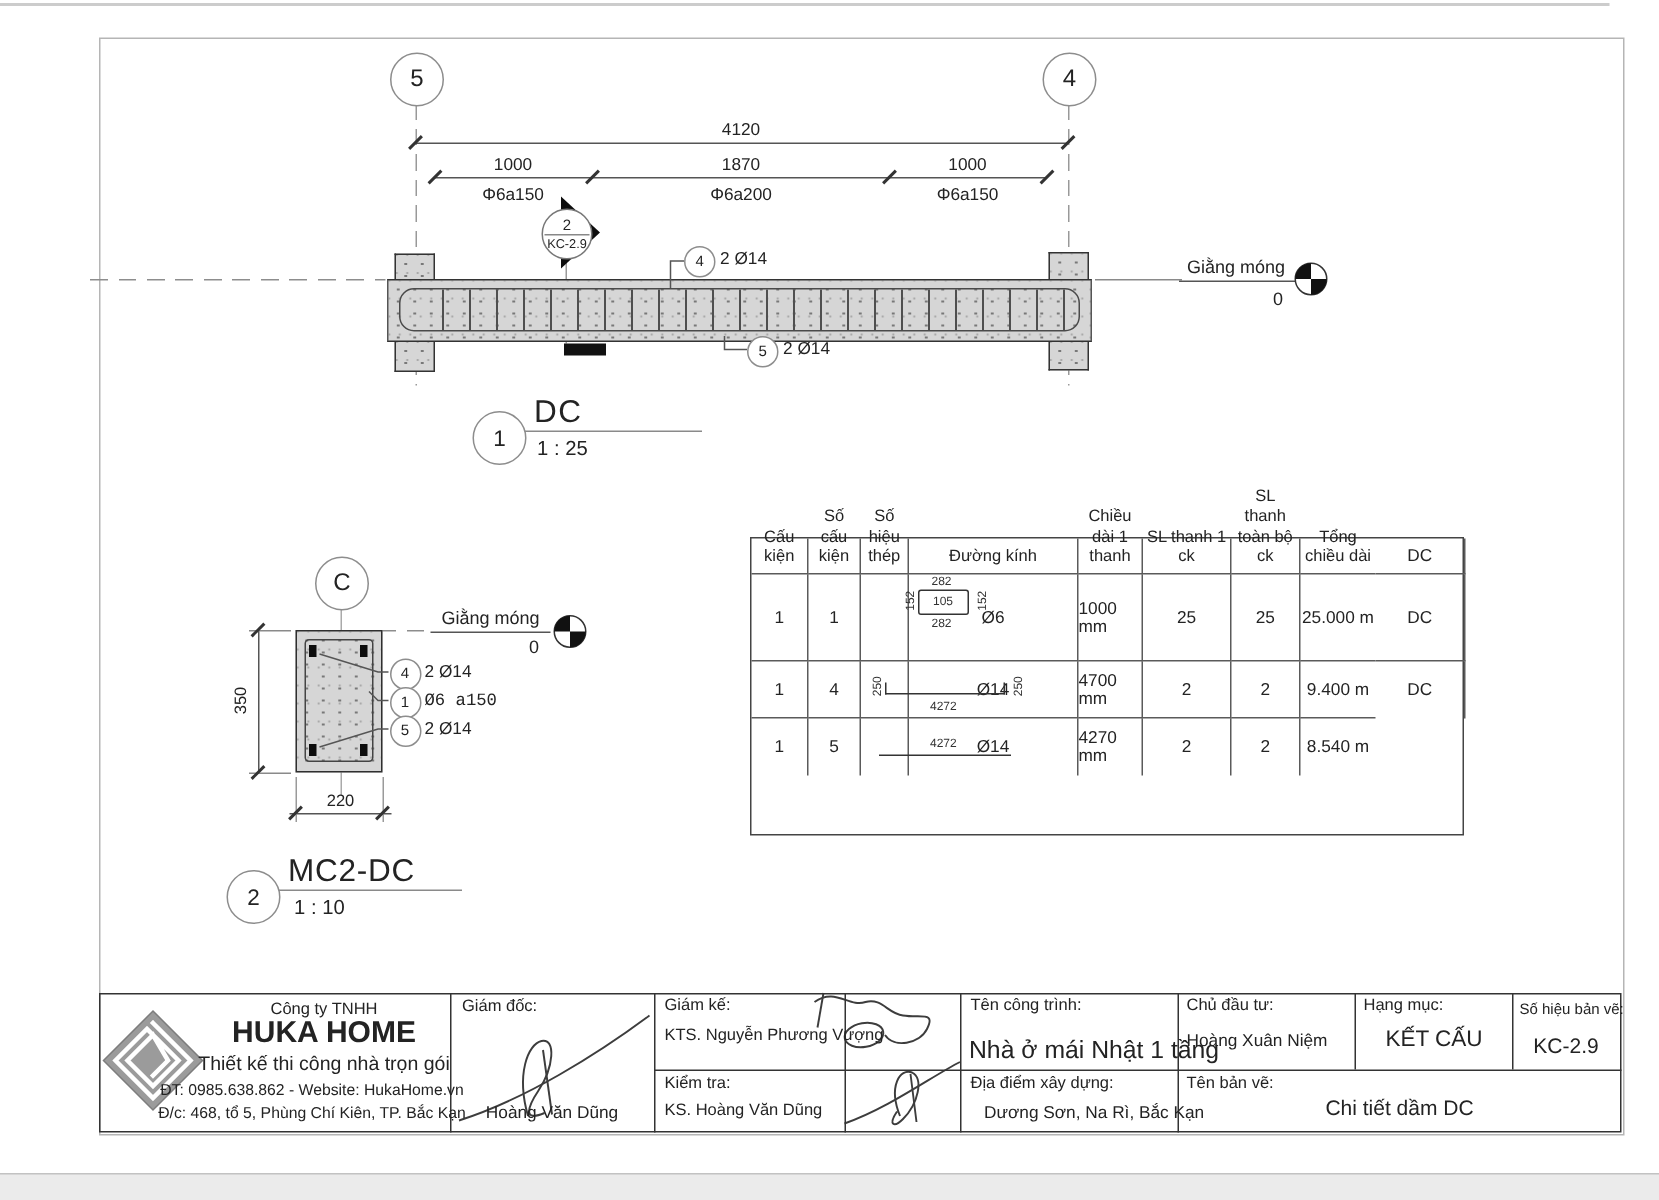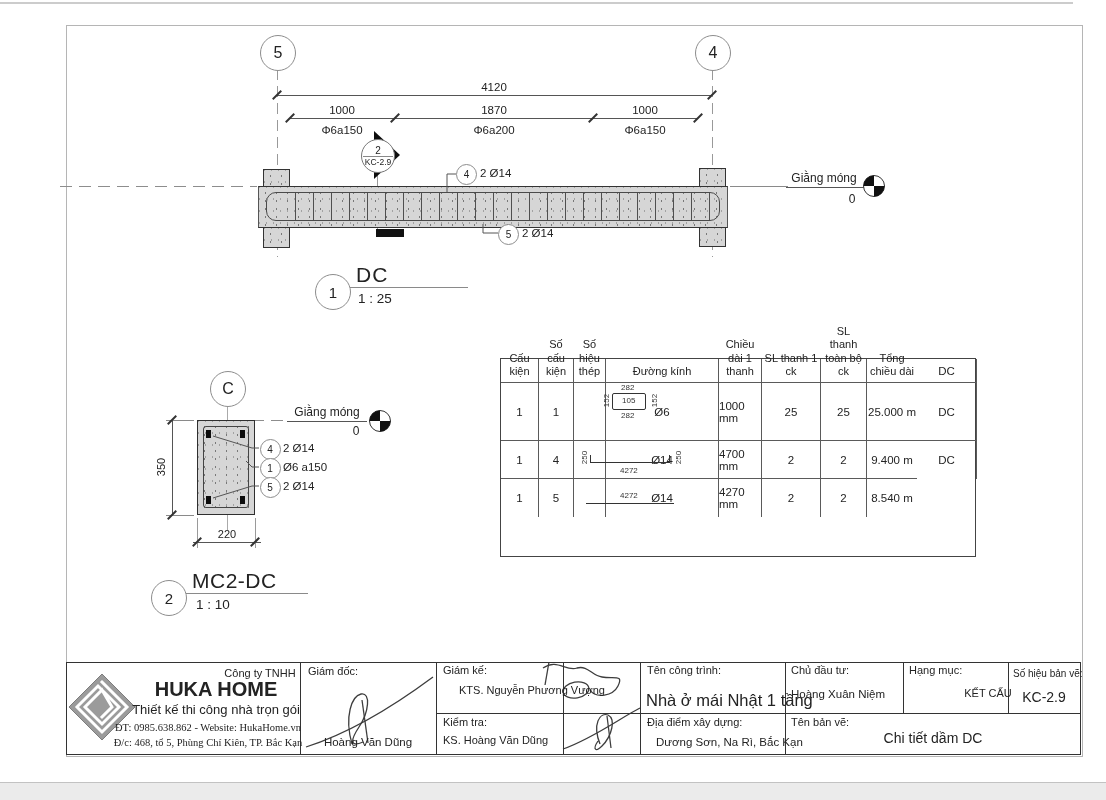--- a/index.html
+++ b/index.html
@@ -48,21 +48,21 @@
       font-weight:normal;font-size:11px;line-height:1.2;padding:0 1px 4px 1px;}
   .td{display:flex;align-items:center;justify-content:center;font-size:11.5px;}
   .ts{position:relative;text-align:center;}
   .shp-lbl{position:absolute;font-size:8px;color:#333;white-space:nowrap;}
   .rot90{transform:rotate(-90deg);transform-origin:center;}
   
   .tb-line-v{position:absolute;width:0;border-left:1px solid #333;z-index:4;}
   .tb-line-h{position:absolute;height:0;border-top:1px solid #333;z-index:4;}
   .tb-outer{position:absolute;left:66px;top:662px;width:1015px;height:93px;border:1px solid #333;box-sizing:border-box;z-index:4;background:transparent;}
   .lbl{font-size:11px;}
-  .small{font-size:10.5px;font-family:Liberation Serif, serif;}
+  .small{font-size:10.5px;}
 </style>
 </head>
 <body>
 
 <div class="top-rule"></div>
 <div class="frame"></div>
 <div class="footer-strip"></div>
 
 <div class="bubble bub34" style="left:260px;top:35px;">
     <span>5</span>
@@ -158,21 +158,21 @@
 <div class="txt tc" style="left:327px;top:412px;font-size:12px;">Giằng móng</div>
 <div class="txt tc" style="left:356px;top:431px;font-size:12px;">0</div>
 
 <div class="bubble bub19" style="left:259.5px;top:438.5px;">
     <span>4</span>
   </div>
 <div class="txt dimtext" style="left:283px;top:442px;">2 Ø14</div>
 <div class="bubble bub19" style="left:259.5px;top:457.5px;">
     <span>1</span>
   </div>
-<div class="txt dimtext" style="left:283px;top:461px;">Ø6 a150</div>
+<div class="txt dimtext" style="left:283px;top:461px;font-family:Liberation Mono, monospace;">Ø6 a150</div>
 <div class="bubble bub19" style="left:259.5px;top:476.5px;">
     <span>5</span>
   </div>
 <div class="txt dimtext" style="left:283px;top:480px;">2 Ø14</div>
 
 <div class="bubble bub34" style="left:151px;top:580px;font-size:15px;">
     <span>2</span>
   </div>
 <div class="txt" style="left:192px;top:569px;font-size:21px;letter-spacing:0.5px;">MC2-DC</div>
 <div class="thinline-h" style="left:186px;top:593px;width:122px;"></div>
@@ -237,43 +237,43 @@
 <div class="tb-outer"></div>
 <div class="tb-line-v" style="left:300px;top:662px;height:93px;"></div>
 <div class="tb-line-v" style="left:436px;top:662px;height:93px;"></div>
 <div class="tb-line-v" style="left:563px;top:662px;height:93px;"></div>
 <div class="tb-line-v" style="left:640px;top:662px;height:93px;"></div>
 <div class="tb-line-v" style="left:785px;top:662px;height:93px;"></div>
 <div class="tb-line-v" style="left:903px;top:662px;height:51px;"></div>
 <div class="tb-line-v" style="left:1008px;top:662px;height:51px;"></div>
 <div class="tb-line-h" style="left:436px;top:713px;width:645px;"></div>
 
-<div class="txt tc" style="left:216px;top:673px;font-size:11px;z-index:5;margin-left:44px;">Công ty TNHH</div>
+<div class="txt tc" style="left:216px;top:673px;font-size:11px;z-index:5;">Công ty TNHH</div>
 <div class="txt tc" style="left:216px;top:689px;font-size:20px;font-weight:bold;z-index:5;">HUKA HOME</div>
 <div class="txt tc" style="left:216px;top:709px;font-size:13px;z-index:5;">Thiết kế thi công nhà trọn gói</div>
 <div class="txt tc small" style="left:208px;top:727px;z-index:5;">ĐT: 0985.638.862 - Website: HukaHome.vn</div>
 <div class="txt tc small" style="left:208px;top:742px;z-index:5;">Đ/c: 468, tổ 5, Phùng Chí Kiên, TP. Bắc Kạn</div>
 
 <div class="txt lbl" style="left:308px;top:665px;z-index:5;">Giám đốc:</div>
 <div class="txt tc" style="left:368px;top:742px;font-size:11.5px;z-index:5;">Hoàng Văn Dũng</div>
 
 <div class="txt lbl" style="left:443px;top:664px;z-index:5;">Giám kế:</div>
-<div class="txt lbl" style="left:443px;top:684px;z-index:5;margin-left:16px;">KTS. Nguyễn Phương Vượng</div>
+<div class="txt lbl" style="left:443px;top:684px;z-index:5;">KTS. Nguyễn Phương Vượng</div>
 <div class="txt lbl" style="left:443px;top:716px;z-index:5;">Kiểm tra:</div>
 <div class="txt lbl" style="left:443px;top:734px;z-index:5;">KS. Hoàng Văn Dũng</div>
 
 <div class="txt lbl" style="left:647px;top:664px;z-index:5;">Tên công trình:</div>
 <div class="txt" style="left:646px;top:691px;font-size:16.5px;z-index:5;">Nhà ở mái Nhật 1 tầng</div>
 <div class="txt lbl" style="left:647px;top:716px;z-index:5;">Địa điểm xây dựng:</div>
 <div class="txt" style="left:656px;top:736px;font-size:11.5px;z-index:5;">Dương Sơn, Na Rì, Bắc Kạn</div>
 
 <div class="txt lbl" style="left:791px;top:664px;z-index:5;">Chủ đầu tư:</div>
 <div class="txt" style="left:791px;top:688px;font-size:11.5px;z-index:5;">Hoàng Xuân Niệm</div>
 <div class="txt lbl" style="left:909px;top:664px;z-index:5;">Hạng mục:</div>
-<div class="txt tc" style="left:956px;top:693px;font-size:11px;z-index:5;margin-left:32px;">KẾT CẤU</div>
+<div class="txt tc" style="left:956px;top:693px;font-size:15px;z-index:5;">KẾT CẤU</div>
 <div class="txt" style="left:1013px;top:668px;font-size:10px;z-index:5;">Số hiệu bản vẽ:</div>
 <div class="txt tc" style="left:1044px;top:697px;font-size:14px;z-index:5;">KC-2.9</div>
 <div class="txt lbl" style="left:791px;top:716px;z-index:5;">Tên bản vẽ:</div>
 <div class="txt tc" style="left:933px;top:738px;font-size:14px;z-index:5;">Chi tiết dầm DC</div>
 
 <svg class="overlay" width="1106" height="800" viewBox="0 0 1106 800">
 
   <polygon points="374,131 374,179 400,155" fill="#0d0d0d"></polygon>
 
   <path d="M447,192 L447,174 L456,174" stroke="#555" stroke-width="1" fill="none"></path>

